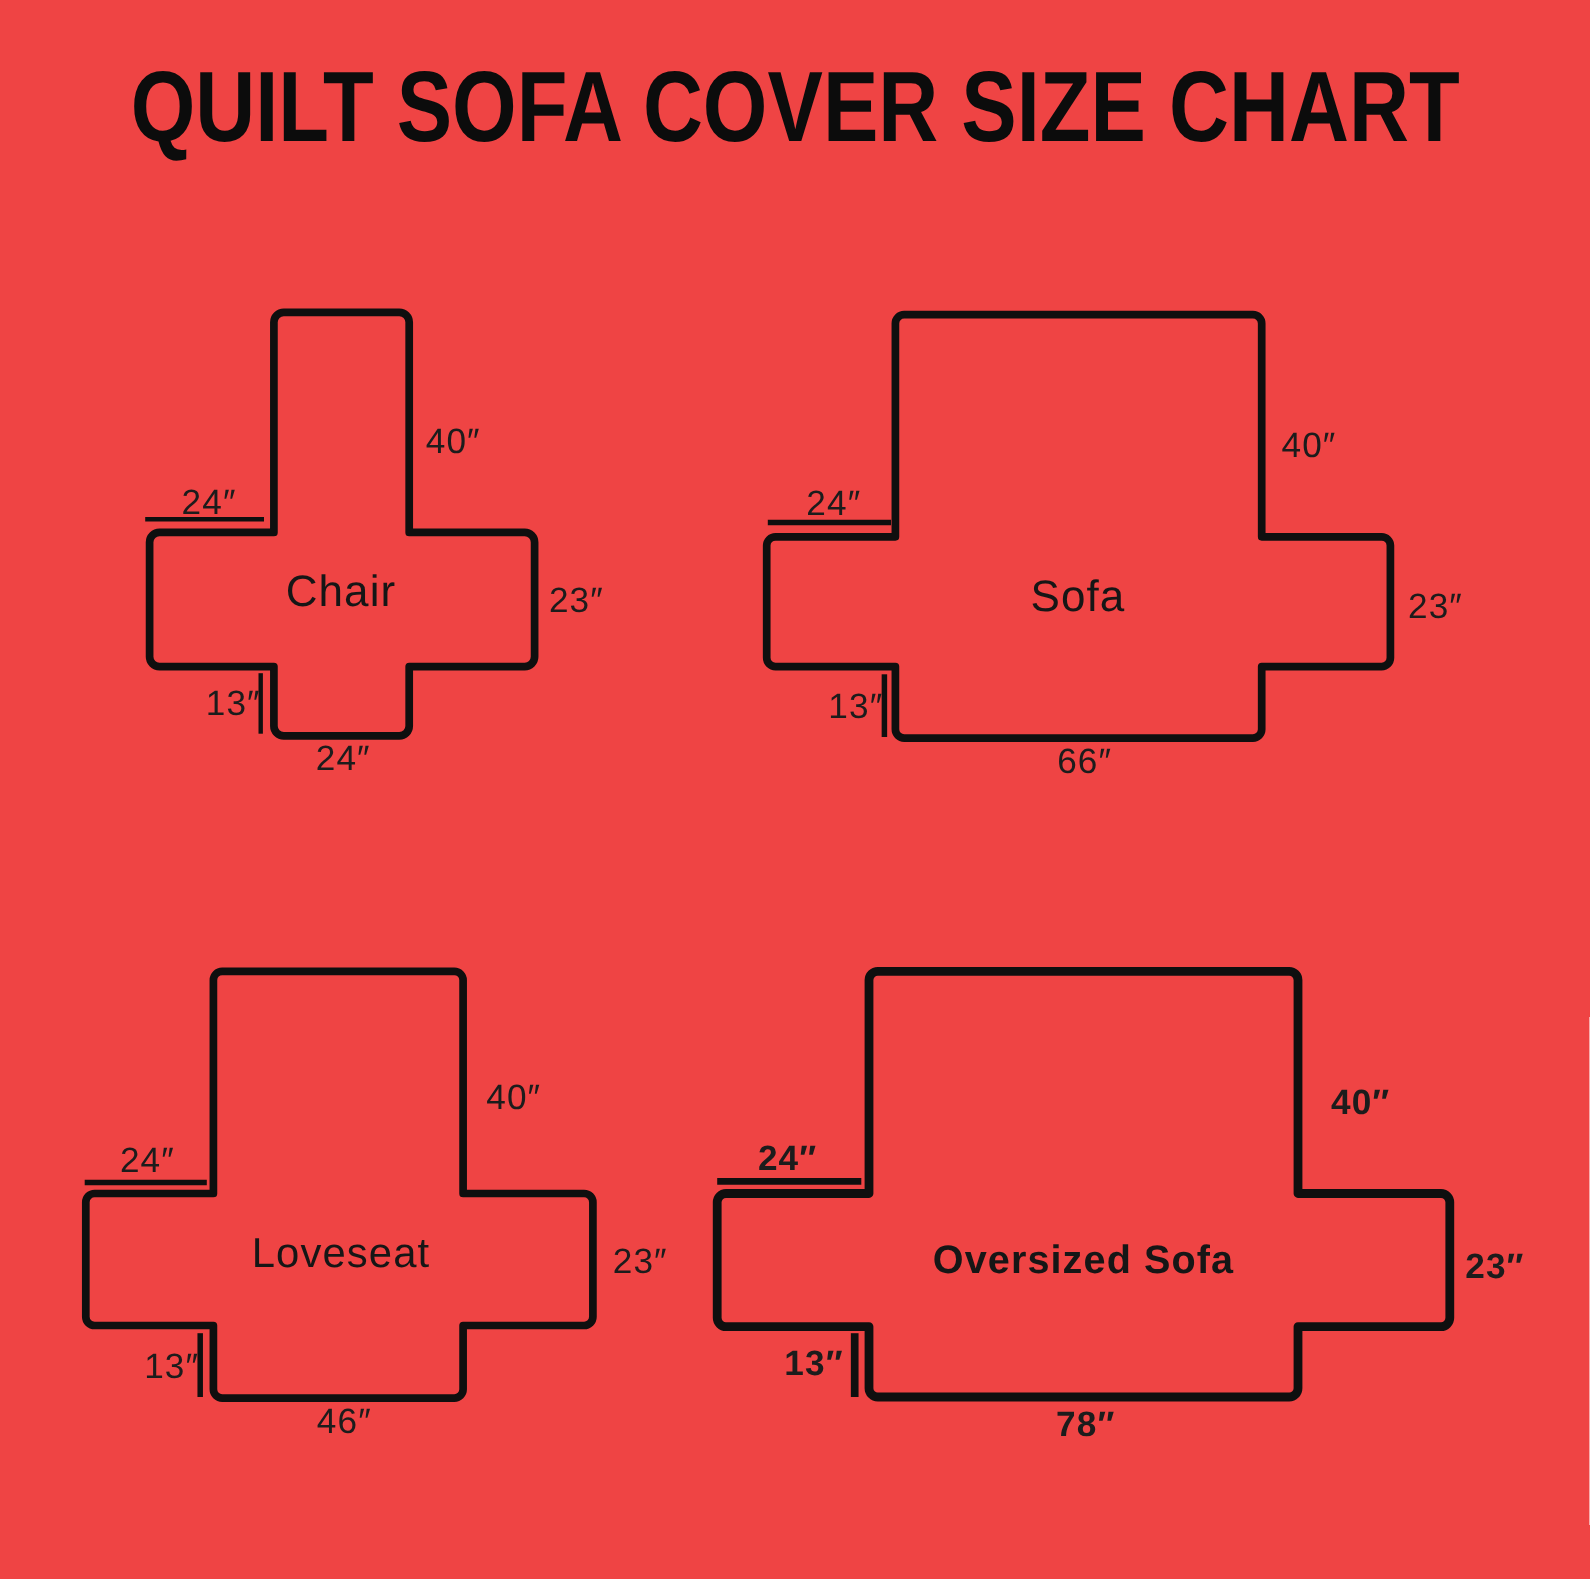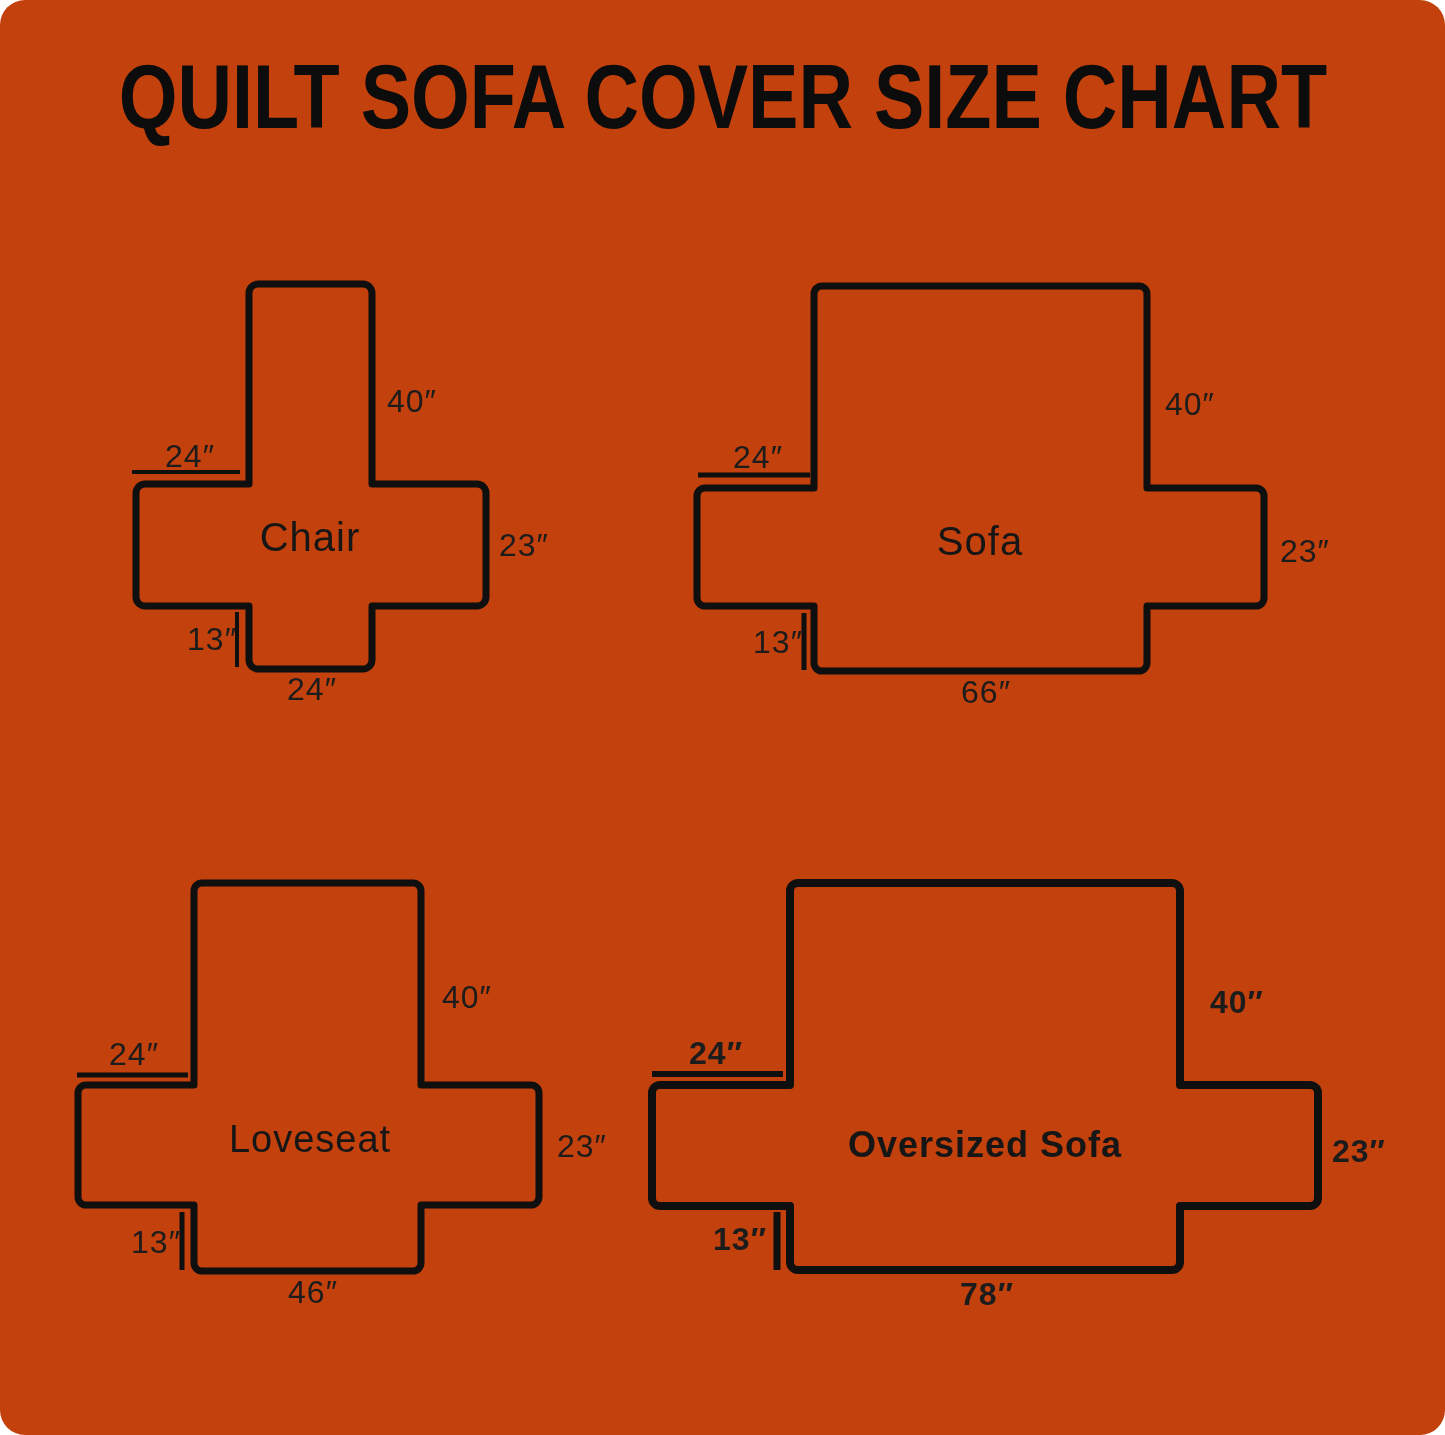--- a/index.html
+++ b/index.html
@@ -7,22 +7,21 @@
     padding: 0;
     background: #ffffff;
     width: 1445px;
     height: 1435px;
     overflow: hidden;
   }
   .canvas {
     position: relative;
     width: 1445px;
     height: 1435px;
-    background: #c2410c;
-    border-radius: 25px;
+    background: #ef4444;
   }
   svg { position: absolute; left: 0; top: 0; }
   .outline {
     fill: none;
     stroke: #0f0f0f;
     stroke-width: 7;
     stroke-linejoin: round;
   }
   .outline.heavy { stroke-width: 8; }
   .dimline {

